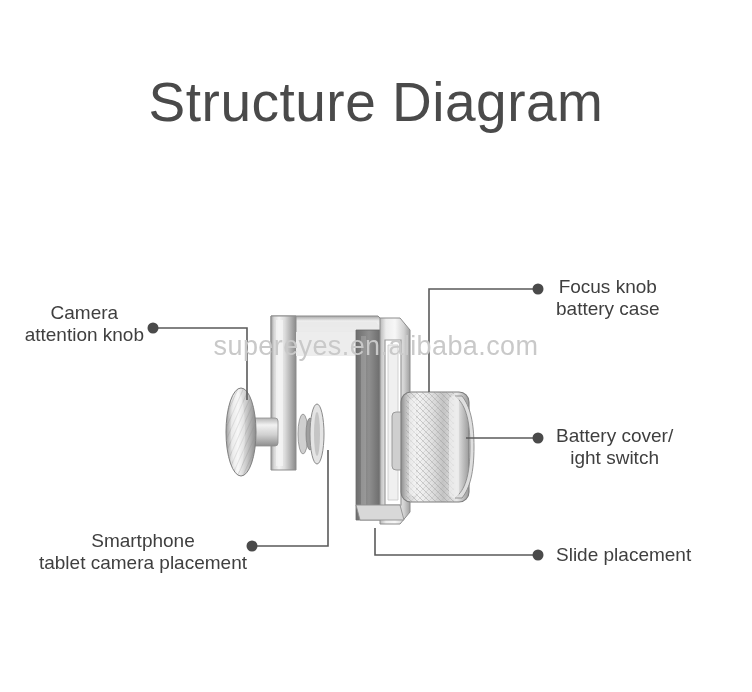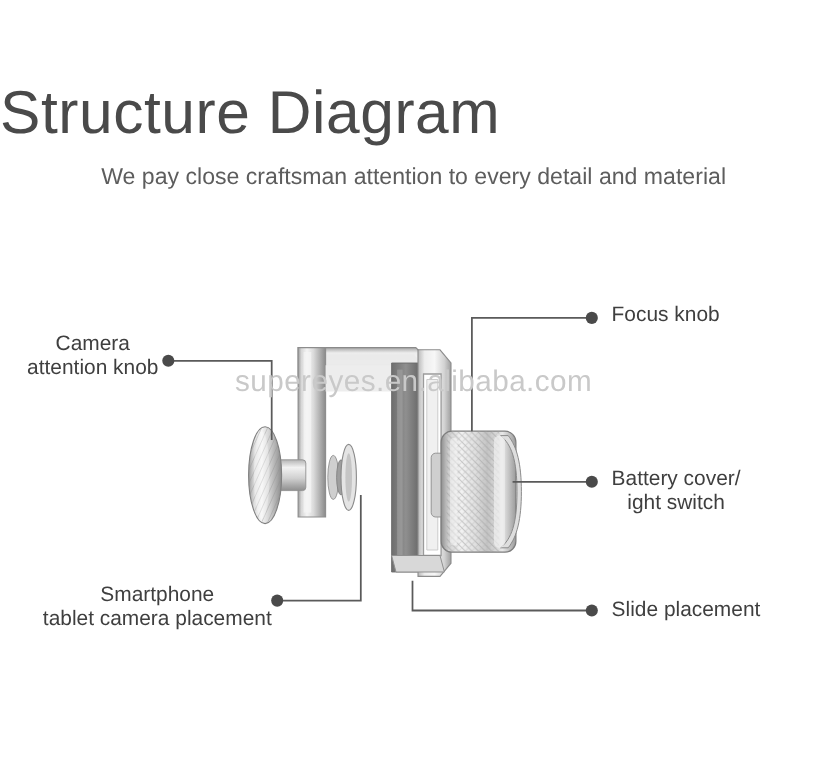--- a/index.html
+++ b/index.html
@@ -19,21 +19,21 @@
     background: #ffffff;
     overflow: hidden;
   }
 
   
   .page-title {
     position: absolute;
     left: 0;
     top: 75px;
     width: 752px;
-    text-align: left;
+    text-align: center;
     font-size: 55px;
     font-weight: 300;
     letter-spacing: 0.5px;
     color: #4a4a4a;
     line-height: 1;
     white-space: nowrap;
   }
   .page-subtitle {
     position: absolute;
     left: 0;
@@ -89,21 +89,20 @@
     user-select: none;
   }
 </style>
 </head>
 <body>
 
 <div id="page">
 
   <div class="page-title">Structure Diagram</div>
 
-  <div class="page-subtitle">We pay close craftsman attention to every detail and material</div>
 
   <div class="diagram-stage">
 
     <svg class="diagram-svg" width="752" height="692" viewBox="0 0 752 692" xmlns="http://www.w3.org/2000/svg">
       <defs>
 
         <linearGradient id="gMetalV" x1="0" y1="0" x2="1" y2="0">
           <stop offset="0%" stop-color="#9a9a9a"></stop>
           <stop offset="12%" stop-color="#d7d7d7"></stop>
           <stop offset="32%" stop-color="#f4f4f4"></stop>
@@ -240,20 +239,21 @@
       </g>
     </svg>
 
     <div class="callout left" style="right:608px; top:302px;">
       <span>Camera</span>
       <span class="l2">attention knob</span>
     </div>
 
     <div class="callout right" style="left:556px; top:276px;">
       <span>Focus knob</span>
+      <span class="l2">battery case</span>
     </div>
 
     <div class="callout right" style="left:556px; top:425px;">
       <span>Battery cover/</span>
       <span class="l2">ight switch</span>
     </div>
 
     <div class="callout left" style="right:505px; top:530px;">
       <span>Smartphone</span>
       <span class="l2">tablet camera placement</span>

